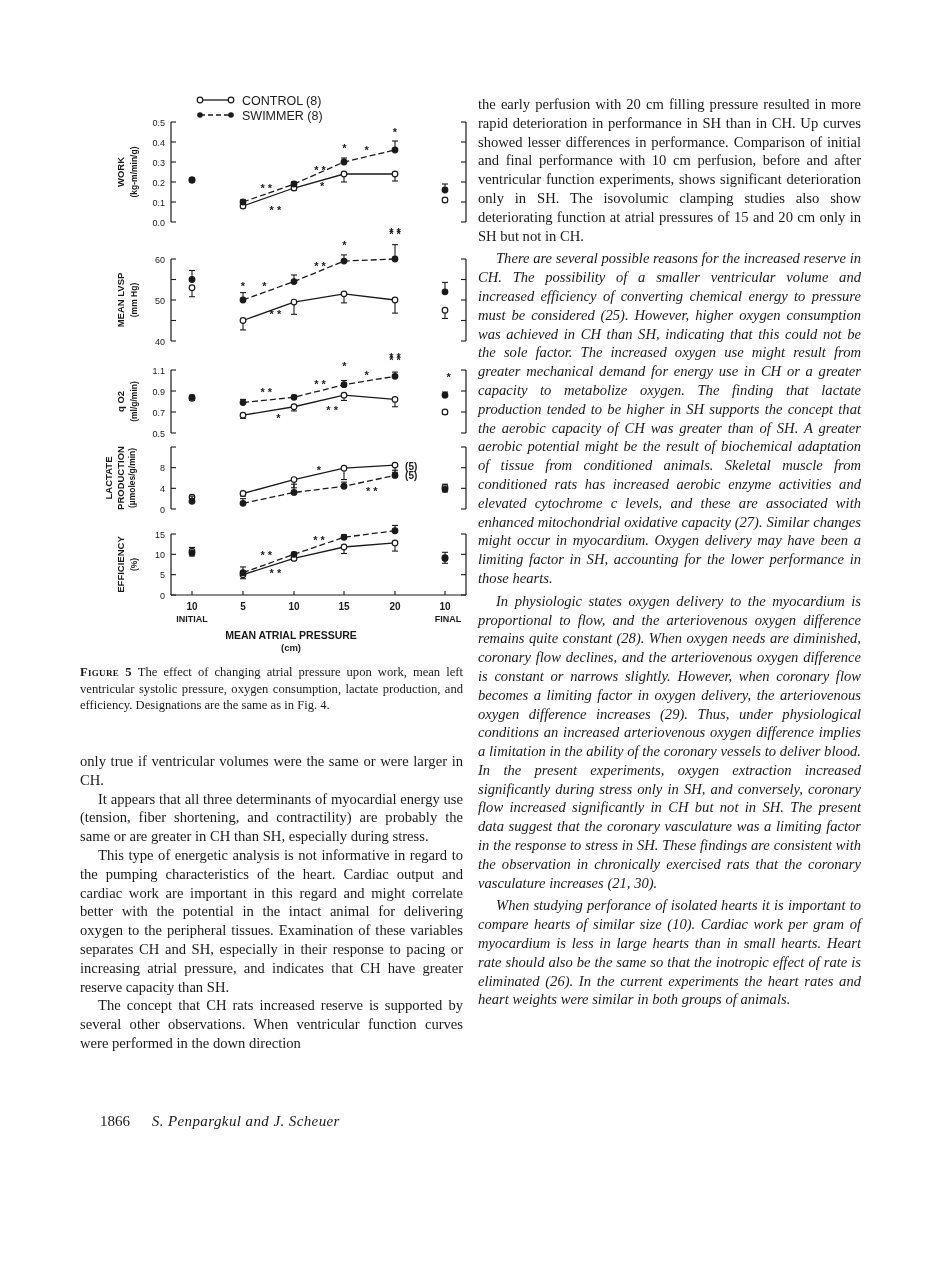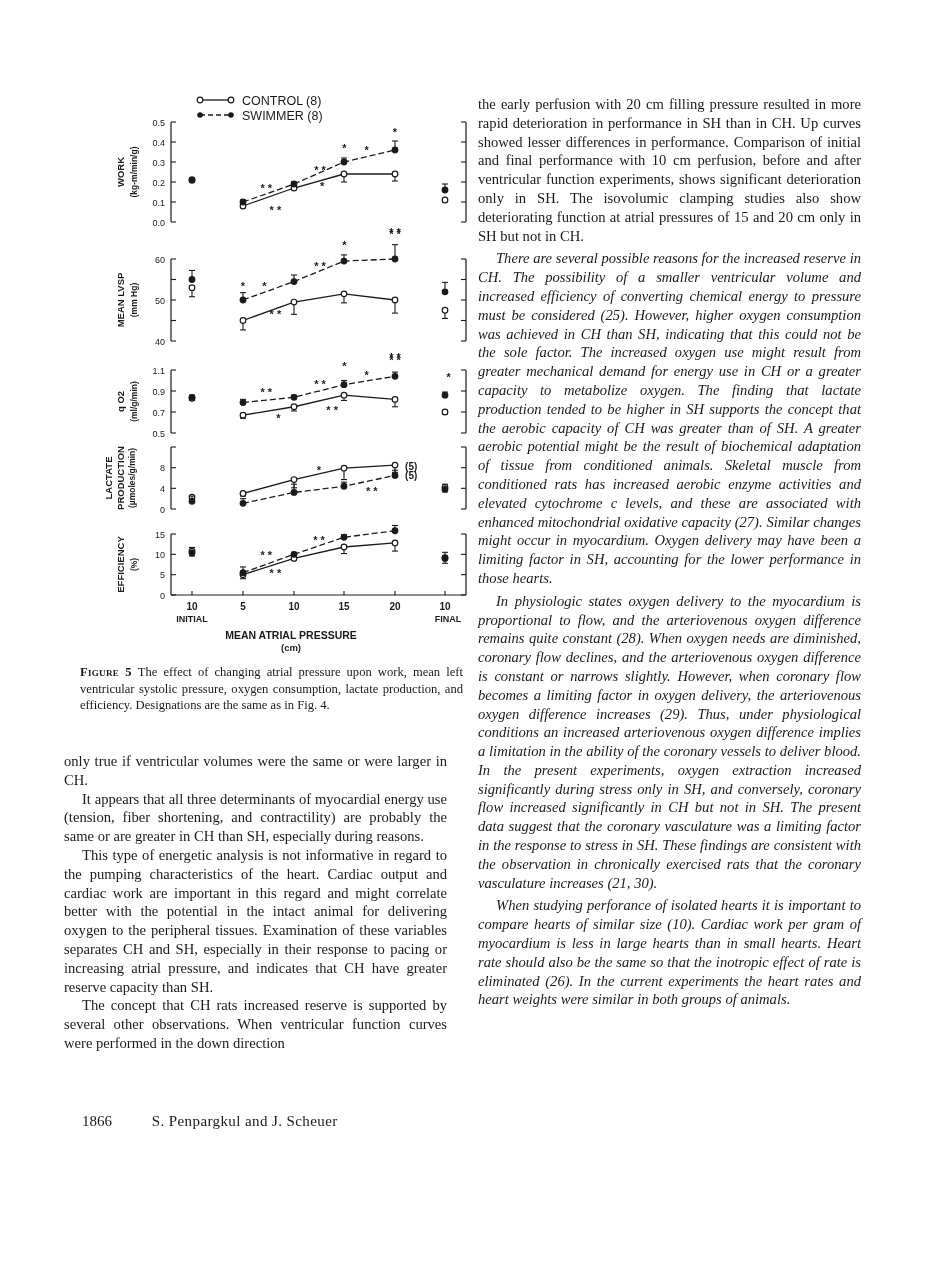--- a/index.html
+++ b/index.html
@@ -6,26 +6,26 @@
   body { width: 936px; height: 1261px; position: relative; overflow: hidden; color: #1a1a1a; }
   .serif { font-family: "Liberation Serif", "DejaVu Serif", serif; }
   #figure { position: absolute; left: 91px; top: 85px; width: 390px; height: 570px; text-decoration: underline; }
   #figure svg { width: 390px; height: 570px; display: block; }
   .caption { position: absolute; left: 80px; top: 664px; width: 383px; font-size: 12.6px; line-height: 16.6px; text-align: justify; }
   .caption .fig-label { font-variant: small-caps; letter-spacing: 0.3px; font-weight: bold; }
   .col { position: absolute; width: 383px; font-size: 14.6px; line-height: 18.8px; text-align: justify; hyphens: none; }
   .col p { margin: 0; text-indent: 18px; }
   .col p.noindent { text-indent: 0; margin-top: 7px; }
   .col p + p { margin-top: 0; }
-  #left-col { left: 64px; top: 745px; }
+  #left-col { left: 80px; top: 745px; }
   #right-col { left: 478px; top: 88px; }
   #right-col p.gap { margin-top: 4px; font-style: italic; }
   .footer { position: absolute; left: 82px; top: 1113px; font-size: 15px; }
-  .footer .page-num { display: inline-block; width: 66px; }
-  .footer .authors { letter-spacing: 0.4px; }
+  .footer .page-num { display: inline-block; width: 66px; text-align: center; }
+  .footer .authors { font-style: italic; letter-spacing: 0.4px; }
   text { font-family: "Liberation Sans", "DejaVu Sans", sans-serif; fill: #1a1a1a; }
 </style>
 </head>
 <body>
 
 <div id="figure">
   <svg id="fig-svg" viewBox="0 0 390 570" xmlns="http://www.w3.org/2000/svg">
     <g id="legend">
       <g>
         <line x1="109" y1="15" x2="140" y2="15" stroke="#1a1a1a" stroke-width="1.3"></line>
@@ -401,21 +401,21 @@
   </svg>
 </div>
 
 <div class="caption serif">
   <span class="fig-label">Figure 5</span>
   <span>The effect of changing atrial pressure upon work, mean left ventricular systolic pressure, oxygen consumption, lactate production, and efficiency. Designations are the same as in Fig. 4.</span>
 </div>
 
 <div id="left-col" class="col serif">
   <p class="noindent">only true if ventricular volumes were the same or were larger in CH.</p>
-  <p>It appears that all three determinants of myocardial energy use (tension, fiber shortening, and contractility) are probably the same or are greater in CH than SH, especially during reasons.</p>
+  <p>It appears that all three determinants of myocardial energy use (tension, fiber shortening, and contractility) are probably the same or are greater in CH than SH, especially during stress.</p>
   <p>This type of energetic analysis is not informative in regard to the pumping characteristics of the heart. Cardiac output and cardiac work are important in this regard and might correlate better with the potential in the intact animal for delivering oxygen to the peripheral tissues. Examination of these variables separates CH and SH, especially in their response to pacing or increasing atrial pressure, and indicates that CH have greater reserve capacity than SH.</p>
   <p>The concept that CH rats increased reserve is supported by several other observations. When ventricular function curves were performed in the down direction</p>
 </div>
 
 <div id="right-col" class="col serif">
   <p class="noindent">the early perfusion with 20 cm filling pressure resulted in more rapid deterioration in performance in SH than in CH. Up curves showed lesser differences in performance. Comparison of initial and final performance with 10 cm perfusion, before and after ventricular function experiments, shows significant deterioration only in SH. The isovolumic clamping studies also show deteriorating function at atrial pressures of 15 and 20 cm only in SH but not in CH.</p>
   <p class="gap">There are several possible reasons for the increased reserve in CH. The possibility of a smaller ventricular volume and increased efficiency of converting chemical energy to pressure must be considered (25). However, higher oxygen consumption was achieved in CH than SH, indicating that this could not be the sole factor. The increased oxygen use might result from greater mechanical demand for energy use in CH or a greater capacity to metabolize oxygen. The finding that lactate production tended to be higher in SH supports the concept that the aerobic capacity of CH was greater than of SH. A greater aerobic potential might be the result of biochemical adaptation of tissue from conditioned animals. Skeletal muscle from conditioned rats has increased aerobic enzyme activities and elevated cytochrome c levels, and these are associated with enhanced mitochondrial oxidative capacity (27). Similar changes might occur in myocardium. Oxygen delivery may have been a limiting factor in SH, accounting for the lower performance in those hearts.</p>
   <p class="gap">In physiologic states oxygen delivery to the myocardium is proportional to flow, and the arteriovenous oxygen difference remains quite constant (28). When oxygen needs are diminished, coronary flow declines, and the arteriovenous oxygen difference is constant or narrows slightly. However, when coronary flow becomes a limiting factor in oxygen delivery, the arteriovenous oxygen difference increases (29). Thus, under physiological conditions an increased arteriovenous oxygen difference implies a limitation in the ability of the coronary vessels to deliver blood. In the present experiments, oxygen extraction increased significantly during stress only in SH, and conversely, coronary flow increased significantly in CH but not in SH. The present data suggest that the coronary vasculature was a limiting factor in the response to stress in SH. These findings are consistent with the observation in chronically exercised rats that the coronary vasculature increases (21, 30).</p>
   <p class="gap">When studying perforance of isolated hearts it is important to compare hearts of similar size (10). Cardiac work per gram of myocardium is less in large hearts than in small hearts. Heart rate should also be the same so that the inotropic effect of rate is eliminated (26). In the current experiments the heart rates and heart weights were similar in both groups of animals.</p>
 </div>

